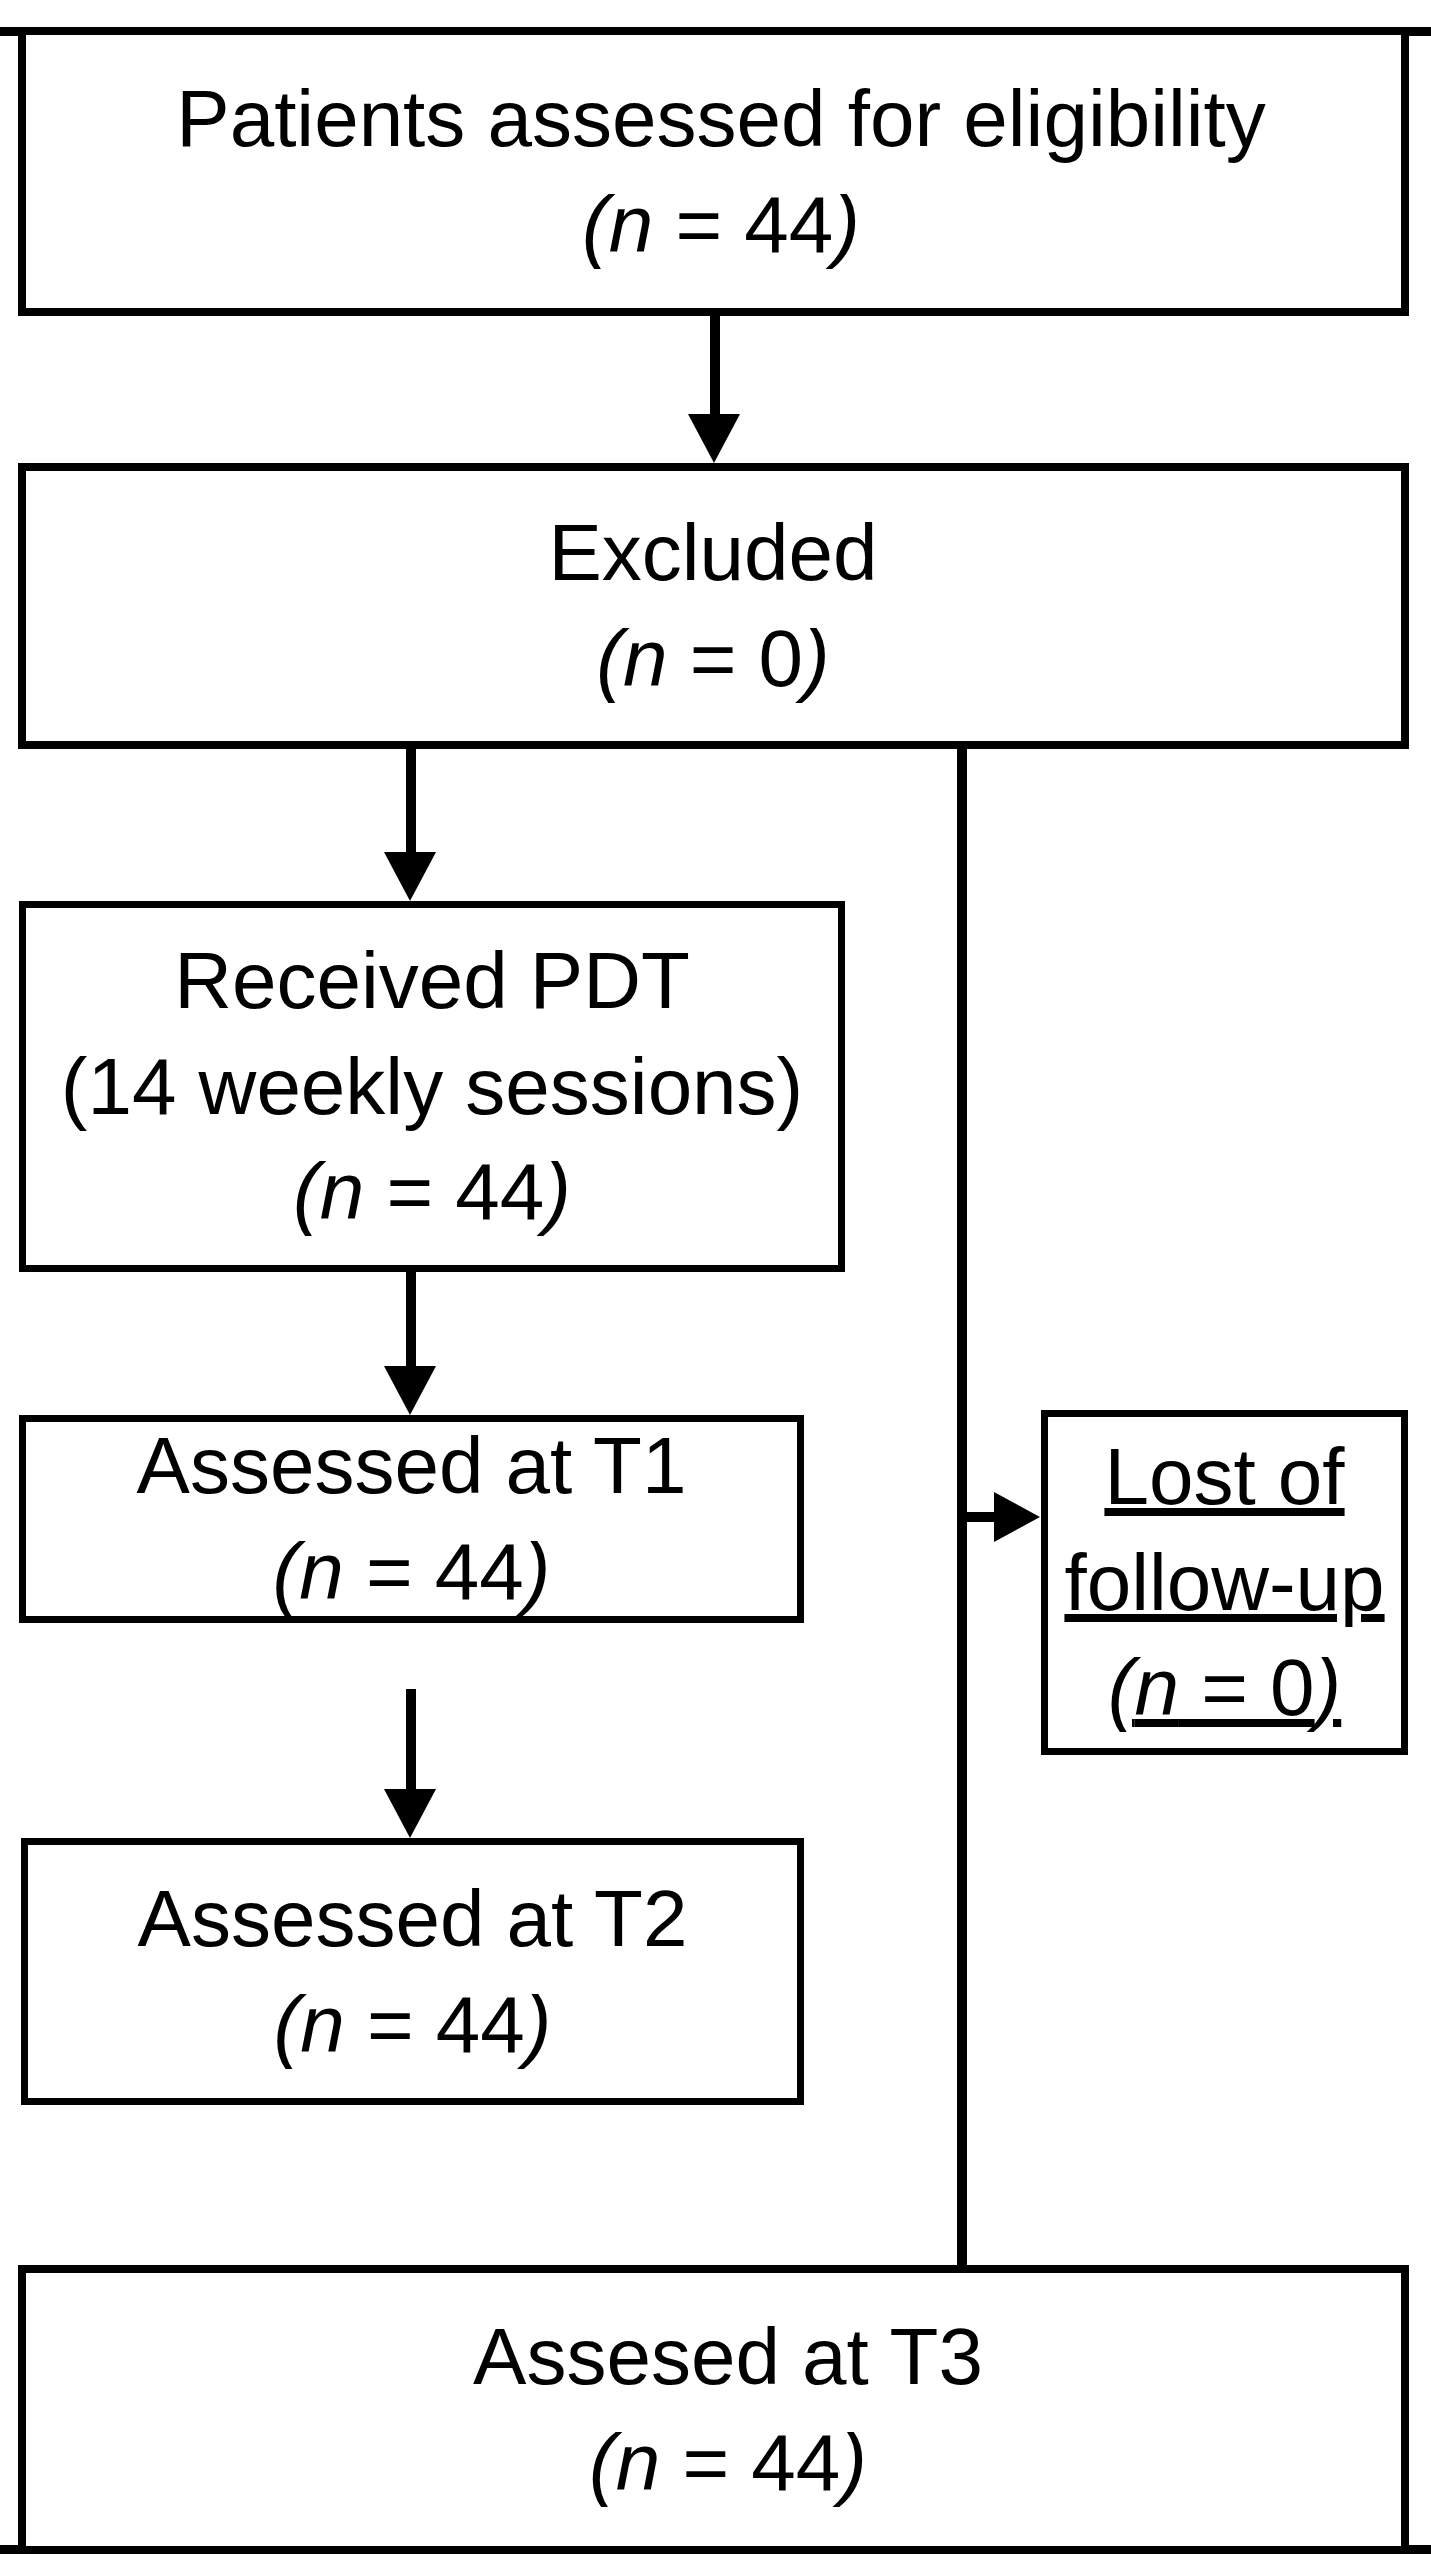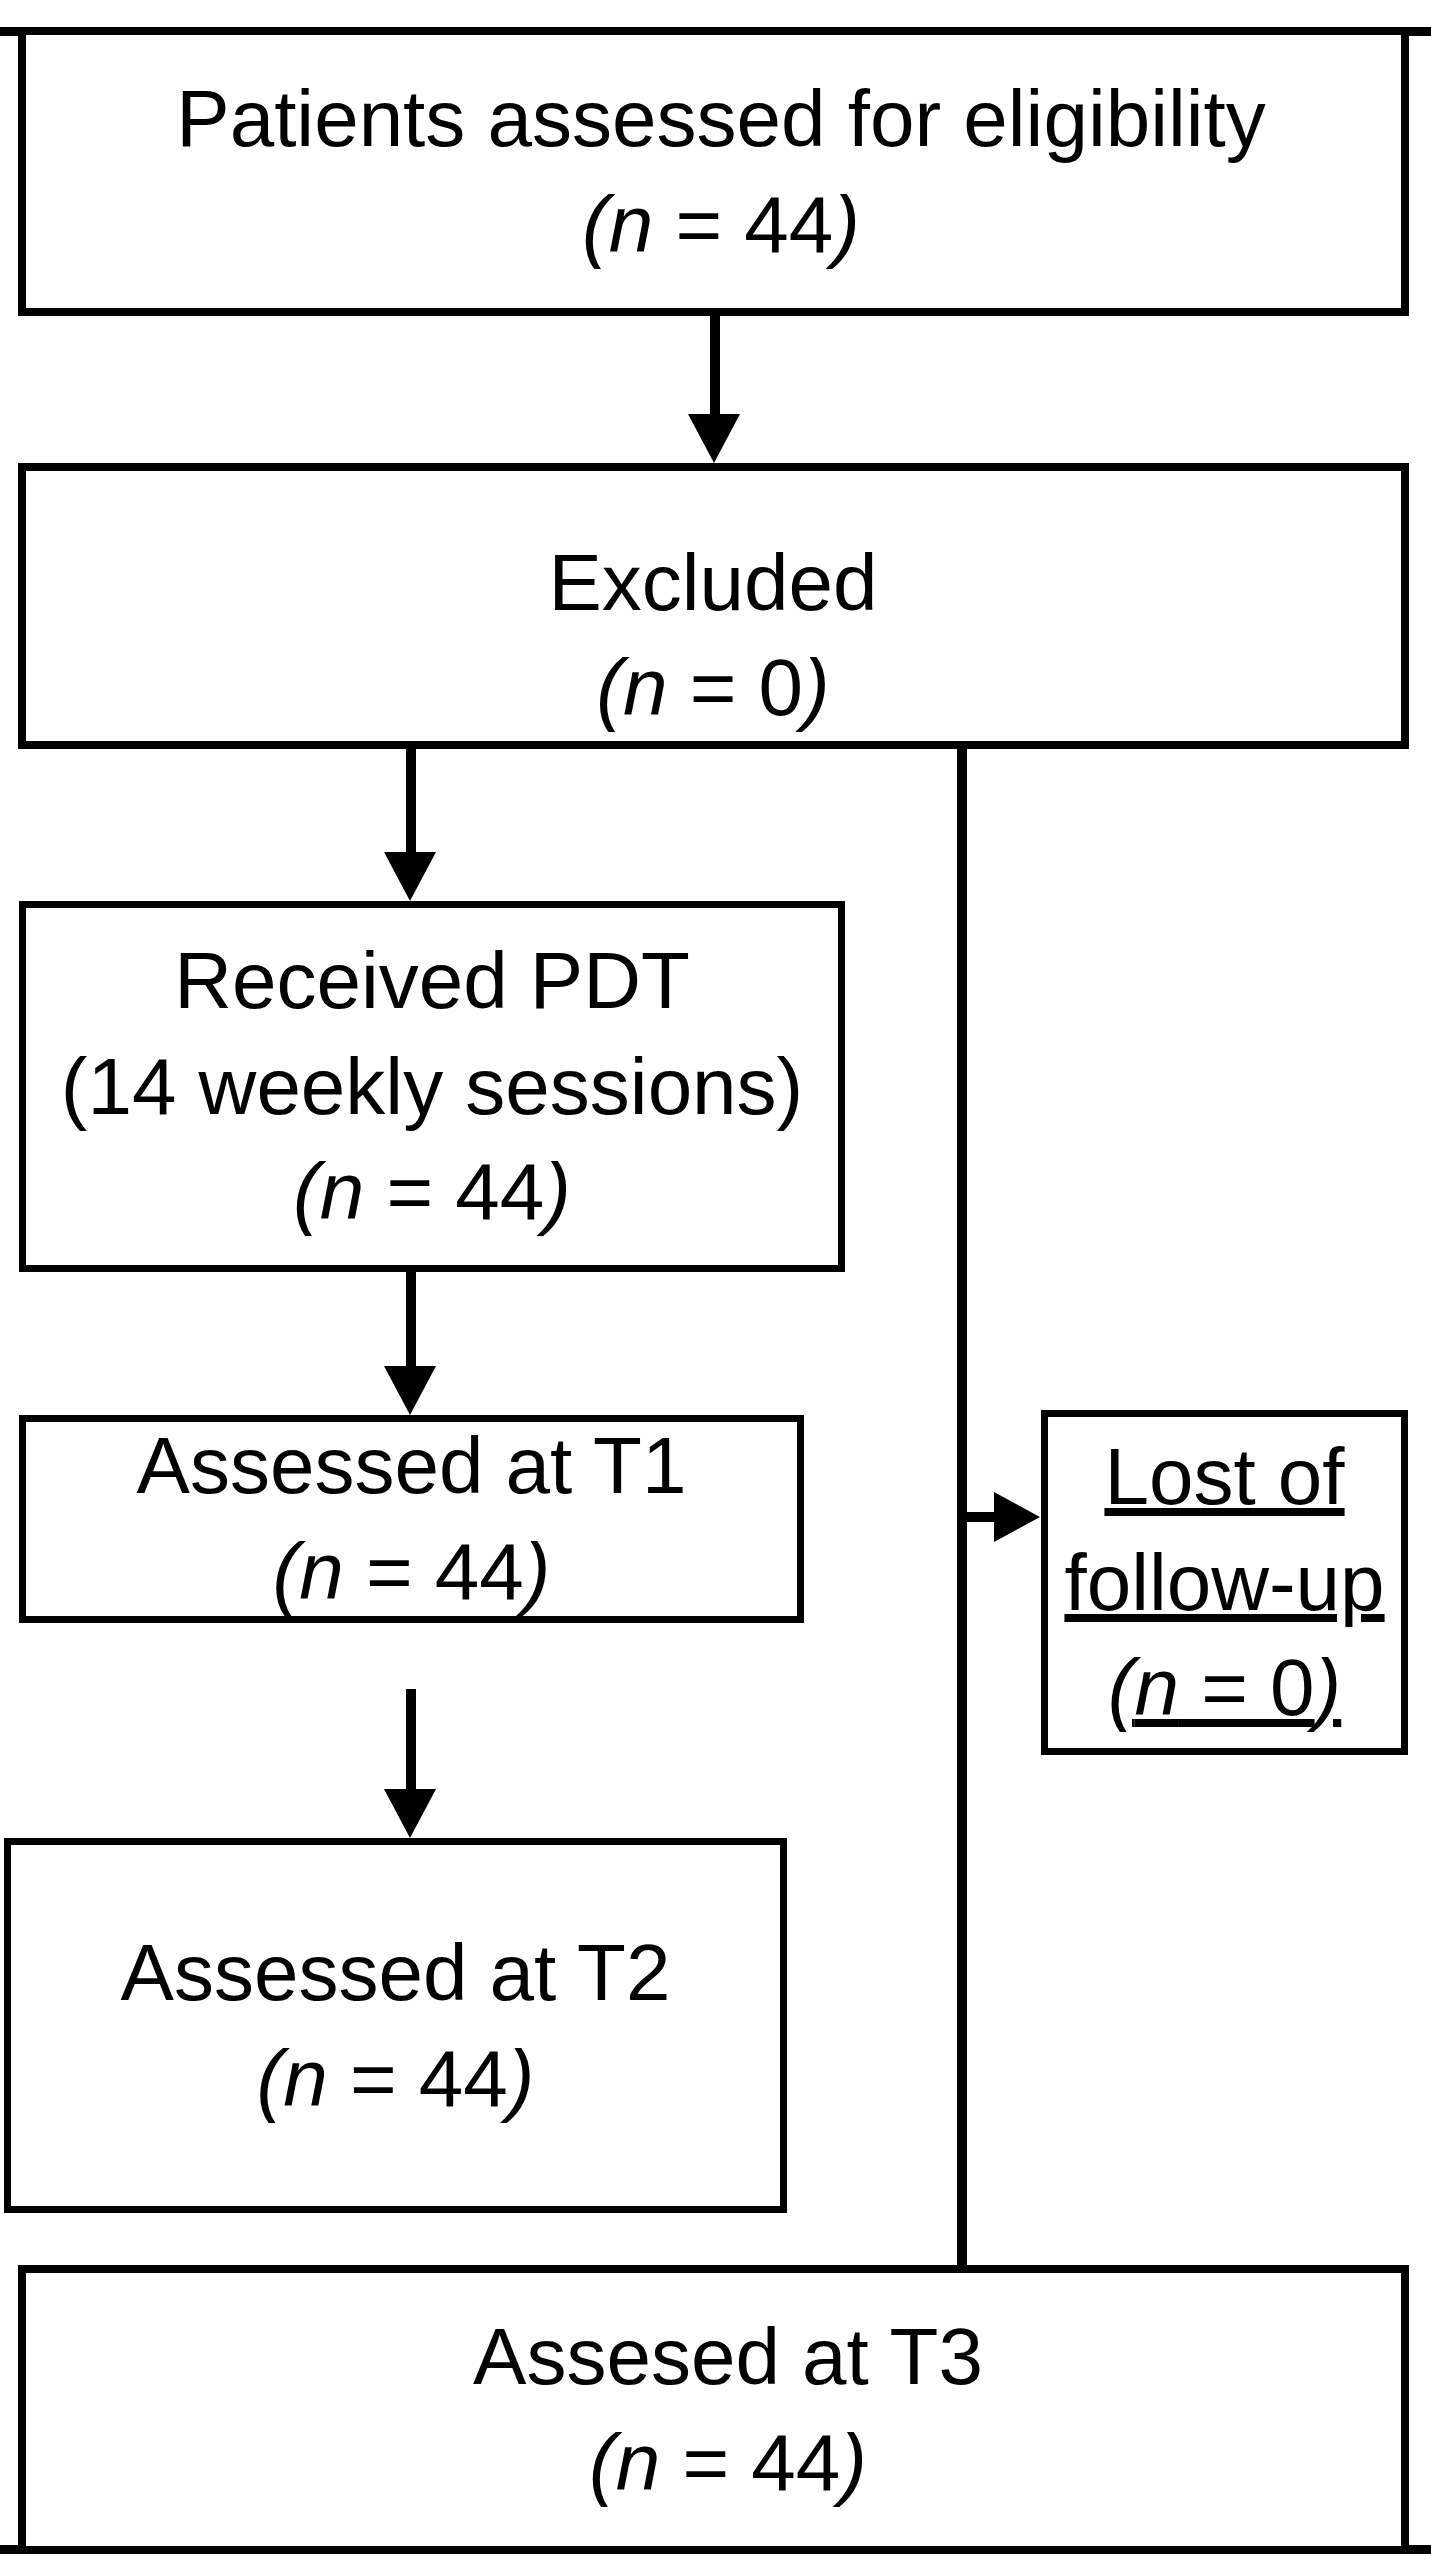--- a/index.html
+++ b/index.html
@@ -68,24 +68,24 @@
     border-top: 25px solid transparent;
     border-bottom: 25px solid transparent;
     border-left: 46px solid var(--stroke);
   }
 
   
   #rule-top    { top: 27px; }
   #rule-bottom { top: 2545px; }
 
   #box-eligibility   { left: 17.5px;   top: 27px;   width: 1391px; height: 289px; padding-left: 16px; }
-  #box-excluded      { left: 17.5px;   top: 463px;  width: 1391px; height: 286px; justify-content: flex-end; }
+  #box-excluded      { left: 17.5px;   top: 463px;  width: 1391px; height: 286px; }
   #box-received-pdt  { left: 19px;   top: 901px; width: 826px;  height: 371px; }
   #box-assessed-t1   { left: 19px;   top: 1415px; width: 785px;  height: 208px; }
-  #box-assessed-t2   { left: 4px;   top: 1838px; width: 783px;  height: 375px; }
+  #box-assessed-t2   { left: 21px;   top: 1838px; width: 783px;  height: 267px; }
   #box-lost-followup { left: 1041px; top: 1410px; width: 367px;  height: 345px; text-decoration: underline; }
   #box-assessed-t3   { left: 17.5px;   top: 2265px; width: 1391px; height: 289px; padding-left: 30px; }
 
   #arrow1-shaft { left: 710px; top: 314px;  height: 102px; }
   #arrow1-head  { left: 688px; top: 414px; }
 
   #arrow2-shaft { left: 406px; top: 748px;  height: 106px; }
   #arrow2-head  { left: 384px; top: 852px; }
 
   #arrow3-shaft { left: 406px; top: 1270px; height: 98px; }

